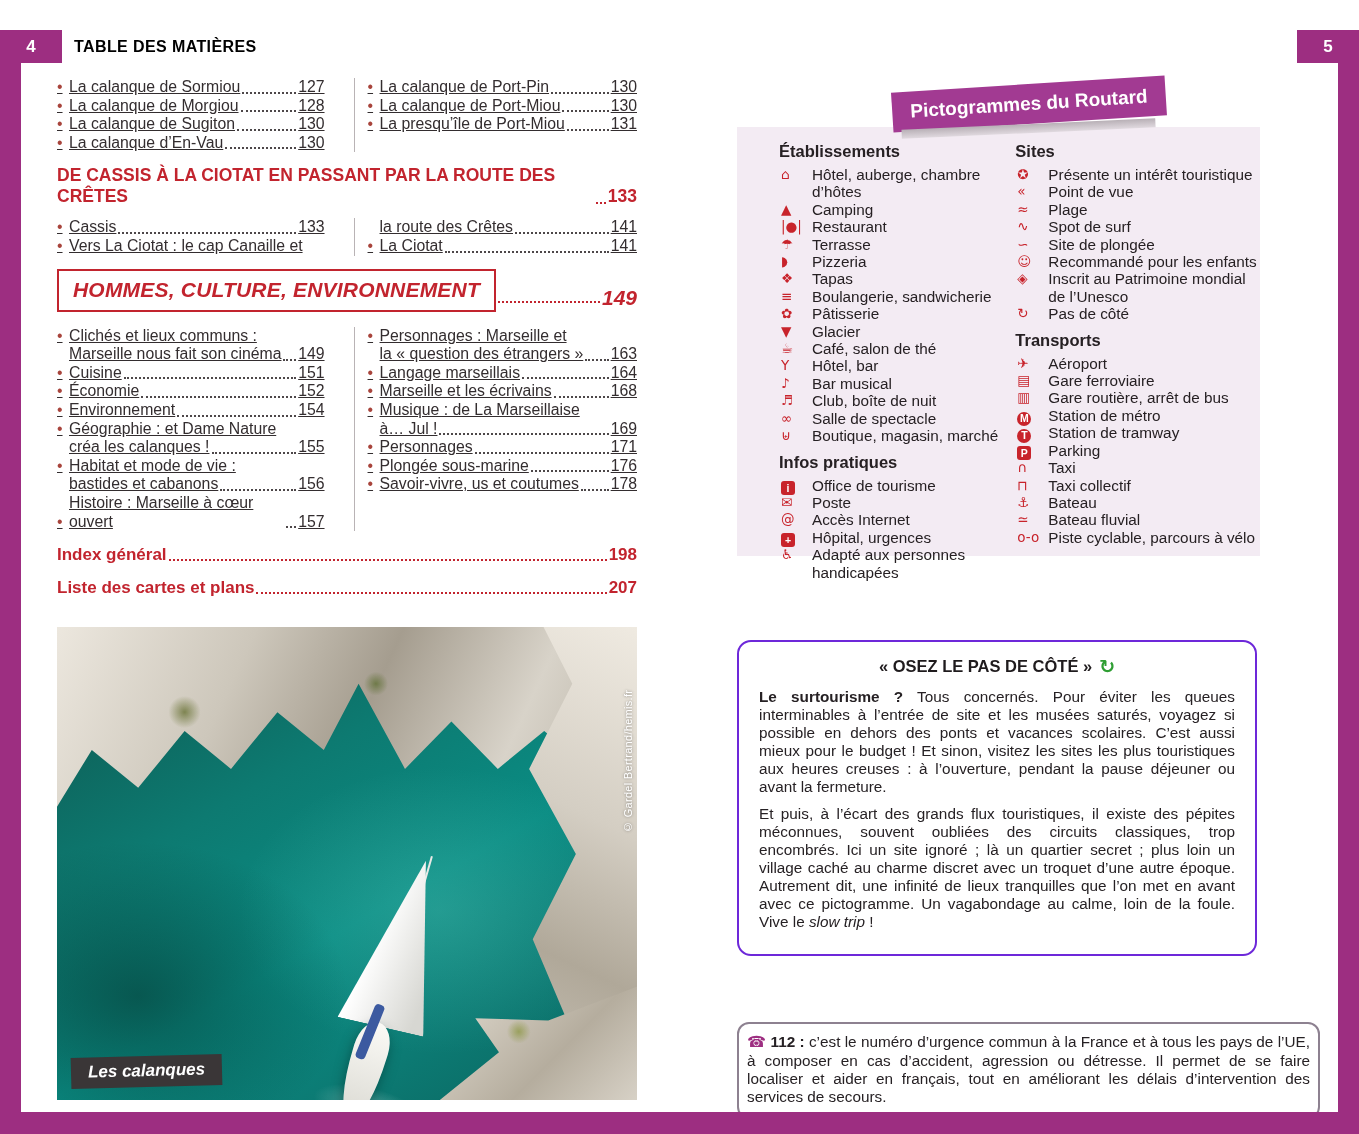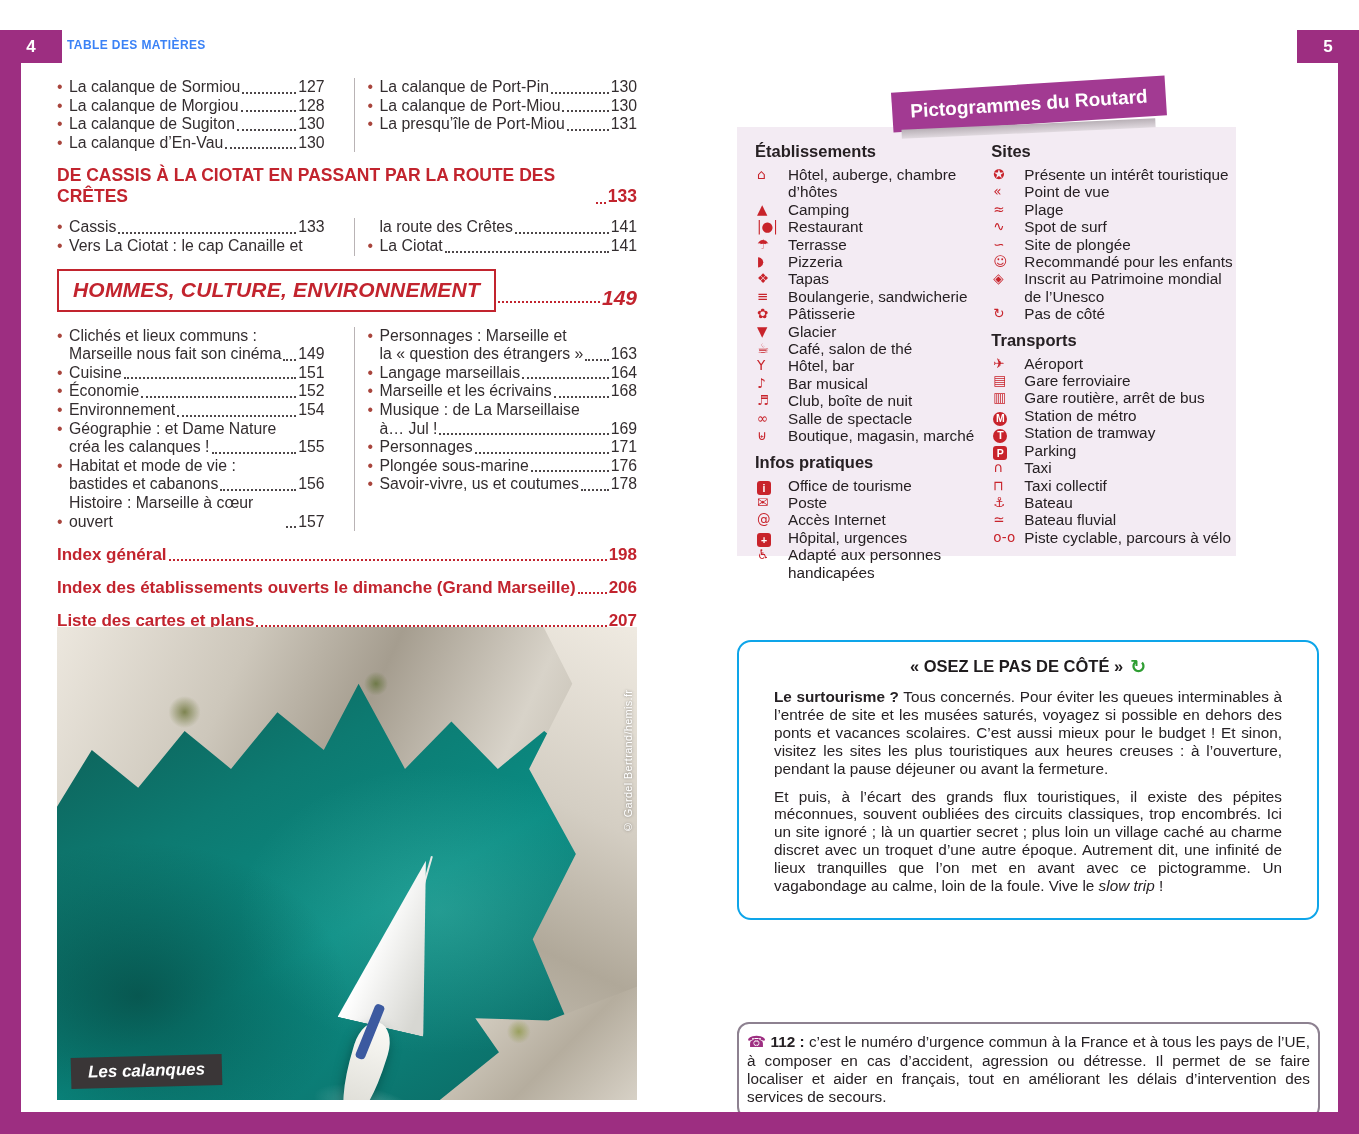--- a/index.html
+++ b/index.html
@@ -5,28 +5,28 @@
   html,body{margin:0;padding:0;background:#ffffff;}
   #page{position:relative;width:1359px;height:1134px;background:#fff;overflow:hidden;
         font-family:"Liberation Sans","DejaVu Sans",sans-serif;-webkit-font-smoothing:antialiased;}
   
   .vbar{position:absolute;top:30px;bottom:0;width:21px;background:#9d2e81;}
   #bar-left{left:0;} #bar-right{right:0;}
   #bar-bottom{position:absolute;left:0;right:0;bottom:0;height:22px;background:#9d2e81;}
   .tab{position:absolute;top:30px;width:62px;height:33px;background:#9d2e81;color:#fff;
        font-weight:bold;font-size:17px;display:flex;align-items:center;justify-content:center;}
   #tab-left{left:0;} #tab-right{right:0;}
-  #page-header{position:absolute;left:67px;top:38px;color:#3b82f6;font-weight:bold;font-size:12px;letter-spacing:.4px;}
+  #page-header{position:absolute;left:74px;top:38px;color:#000000;font-weight:bold;font-size:16px;letter-spacing:.4px;}
   
   .lpage{position:absolute;left:57px;top:78px;width:580px;color:#332d2f;}
   .toc-cols{display:flex;margin-bottom:13px;}
   .col-l{width:287px;padding-right:10px;box-sizing:border-box;}
   .col-r{width:293px;border-left:1px solid #b9b3b5;padding-left:13px;box-sizing:border-box;margin-left:19px;}
   .toc-row{font-size:15.8px;line-height:18.6px;}
-  .l1,.l2{display:flex;align-items:flex-end;}
+  .l1,.l2{display:flex;align-items:flex-end;text-decoration:underline;}
   .bullet{width:12px;flex:none;color:#a8443c;}
   .bullet::before{content:"•";}
   .nobullet::before{content:"";}
   .dots{flex:1;min-width:10px;border-bottom:2px dotted #4d4749;margin:0 2px 3px 2px;}
   .pg{flex:none;}
   .l2{padding-left:12px;}
   .sec-row{display:flex;align-items:flex-end;color:#c2242e;font-weight:bold;font-size:17.5px;margin:2px 0 11px;}
   .sec-row .dots{border-color:#c2242e;}
   .big-row{display:flex;margin:5px 0 15px;font-style:italic;}
   .big-box{border:2px solid #c2242e;color:#c2242e;font-weight:bold;font-size:21px;
@@ -73,40 +73,40 @@
   .hull{position:absolute;left:57px;top:170px;width:35px;height:100px;
         background:linear-gradient(180deg,#fbfaf6,#dbdad3);
         border-radius:50% 50% 46% 46%/28% 28% 68% 68%;transform:rotate(4deg);
         box-shadow:0 5px 12px rgba(3,48,43,.5);}
   .photo-caption{position:absolute;left:14px;bottom:13px;background:#3a3637;color:#fff;
         font-style:italic;font-weight:bold;font-size:17px;padding:5px 17px 6px;transform:rotate(-1.5deg);}
   .photo-credit{position:absolute;right:3px;top:6px;height:200px;color:#fff;font-size:11px;
         writing-mode:vertical-rl;transform:rotate(180deg);text-shadow:0 0 3px rgba(0,0,0,.45);letter-spacing:.3px;}
   
   .rpage{position:absolute;left:737px;top:0;width:583px;color:#262023;}
-  .panel{position:absolute;left:0;top:127px;width:499px;height:429px;background:#f3ebf3;}
+  .panel{position:absolute;left:0;top:127px;width:499px;height:429px;background:#f3ebf3;padding-left:24px;}
   .banner{position:absolute;left:155px;top:84px;width:274px;height:40px;background:#a23a92;color:#fff;
         font-weight:bold;font-size:19px;display:flex;align-items:center;justify-content:center;
         transform:rotate(-3.6deg);z-index:2;}
   .banner::after{content:"";position:absolute;left:8px;right:12px;bottom:-9px;height:9px;z-index:-1;
         background:linear-gradient(#b8b0b6,#e0d9df);transform:rotate(1deg);}
   .panel-cols{display:flex;padding:13px 0 0 18px;}
   .leg-col1{width:266px;}
   .leg-col2{width:285px;padding-left:8px;}
   .leg-h{font-size:16.5px;font-weight:bold;margin:2px 0 5px;}
   .leg-h.mt{margin-top:8px;}
   .leg-row{display:flex;font-size:15.3px;line-height:17.4px;}
   .leg-icon{flex:none;width:31px;color:#c8232b;font-family:"DejaVu Sans",sans-serif;font-size:13.5px;padding-left:2px;}
   .leg-lbl{flex:1;}
   .ig.badge-circle,.ig.badge-square{display:inline-flex;width:14px;height:14px;border-radius:50%;
         background:#c8232b;color:#fff;font-size:10.5px;font-weight:bold;align-items:center;justify-content:center;
         font-family:"Liberation Sans",sans-serif;transform:translateY(2px);}
   .ig.badge-square{border-radius:3px;}
-  .osez{position:absolute;left:0;top:640px;width:582px;box-sizing:border-box;background:#fff;
-        border:2px solid #0ea5e9;border-radius:14px;padding:10px 35px 13px;}
+  .osez{position:absolute;left:0;top:640px;width:520px;box-sizing:border-box;background:#fff;
+        border:2px solid #6d28d9;border-radius:14px;padding:10px 20px 13px;}
   .osez-title{display:flex;justify-content:center;align-items:center;gap:7px;font-weight:bold;
         font-size:16.5px;color:#1f1b1d;margin:3px 0 11px;}
   .osez-green{color:#2f9e33;font-size:19px;font-weight:bold;font-family:"DejaVu Sans",sans-serif;}
   .osez p{margin:0 0 10px;text-align:justify;font-size:15.3px;line-height:17.9px;color:#262124;}
   .hashtag{text-align:center;font-weight:bold;font-size:15.5px;margin-top:12px;color:#1f1b1d;}
   .emg{position:absolute;left:0;top:1022px;width:583px;box-sizing:border-box;background:#fff;
         border:2px solid #8d8190;border-radius:12px;padding:9px 8px 11px;
         font-size:15.3px;line-height:17.9px;color:#262124;text-align:justify;}
   .tel{color:#9d2e81;font-family:"DejaVu Sans",sans-serif;font-weight:bold;}
   b{color:inherit;}
@@ -417,25 +417,20 @@
     </div>
 
     <div>
 
         <div class="idx-row">
           <span>Index général</span>
           <span class="dots"></span>
           <span class="pg">198</span>
         </div>
 
-        <div class="idx-row">
-          <span>Index des établissements ouverts le dimanche (Grand Marseille)</span>
-          <span class="dots"></span>
-          <span class="pg">206</span>
-        </div>
 
         <div class="idx-row">
           <span>Liste des cartes et plans</span>
           <span class="dots"></span>
           <span class="pg">207</span>
         </div>
       </div>
   </div>
 
   <div class="photo">

